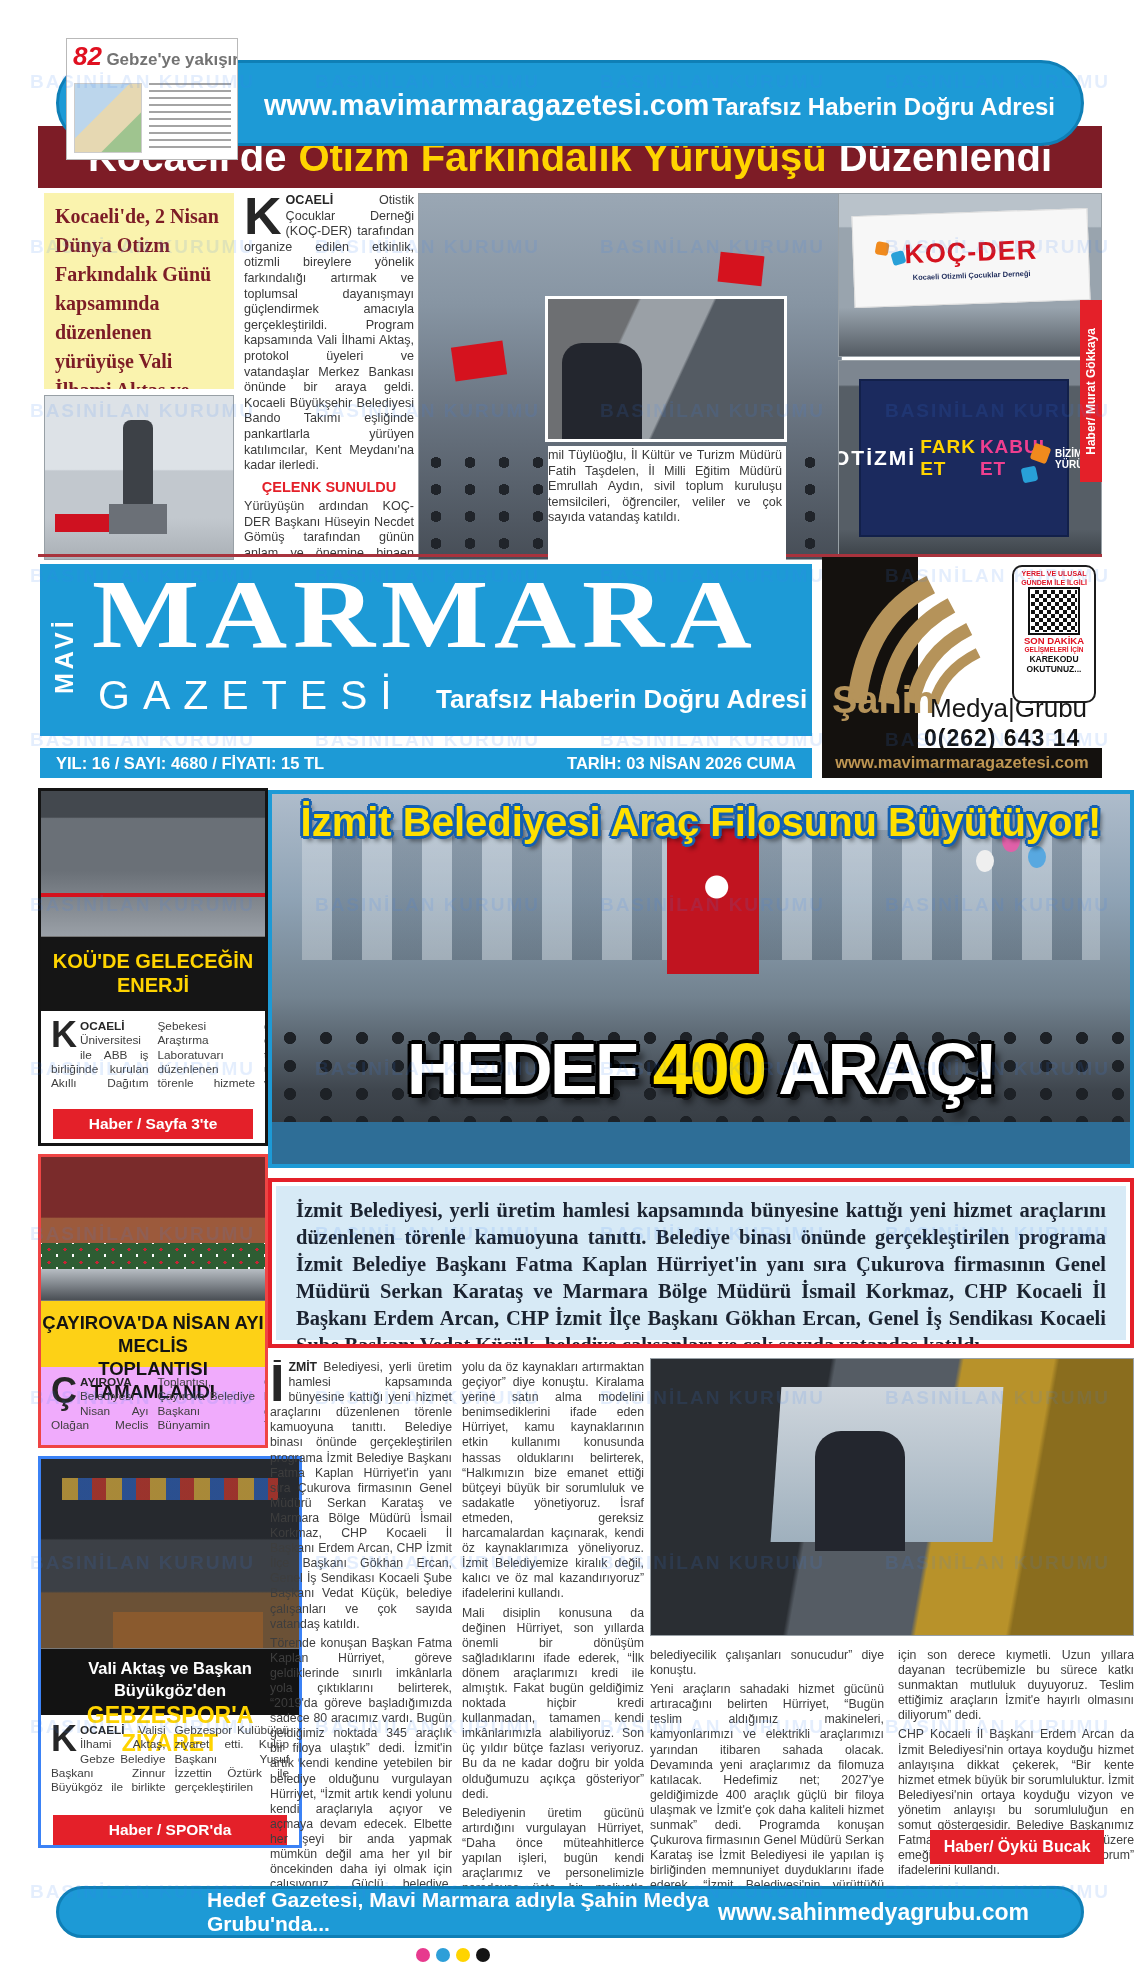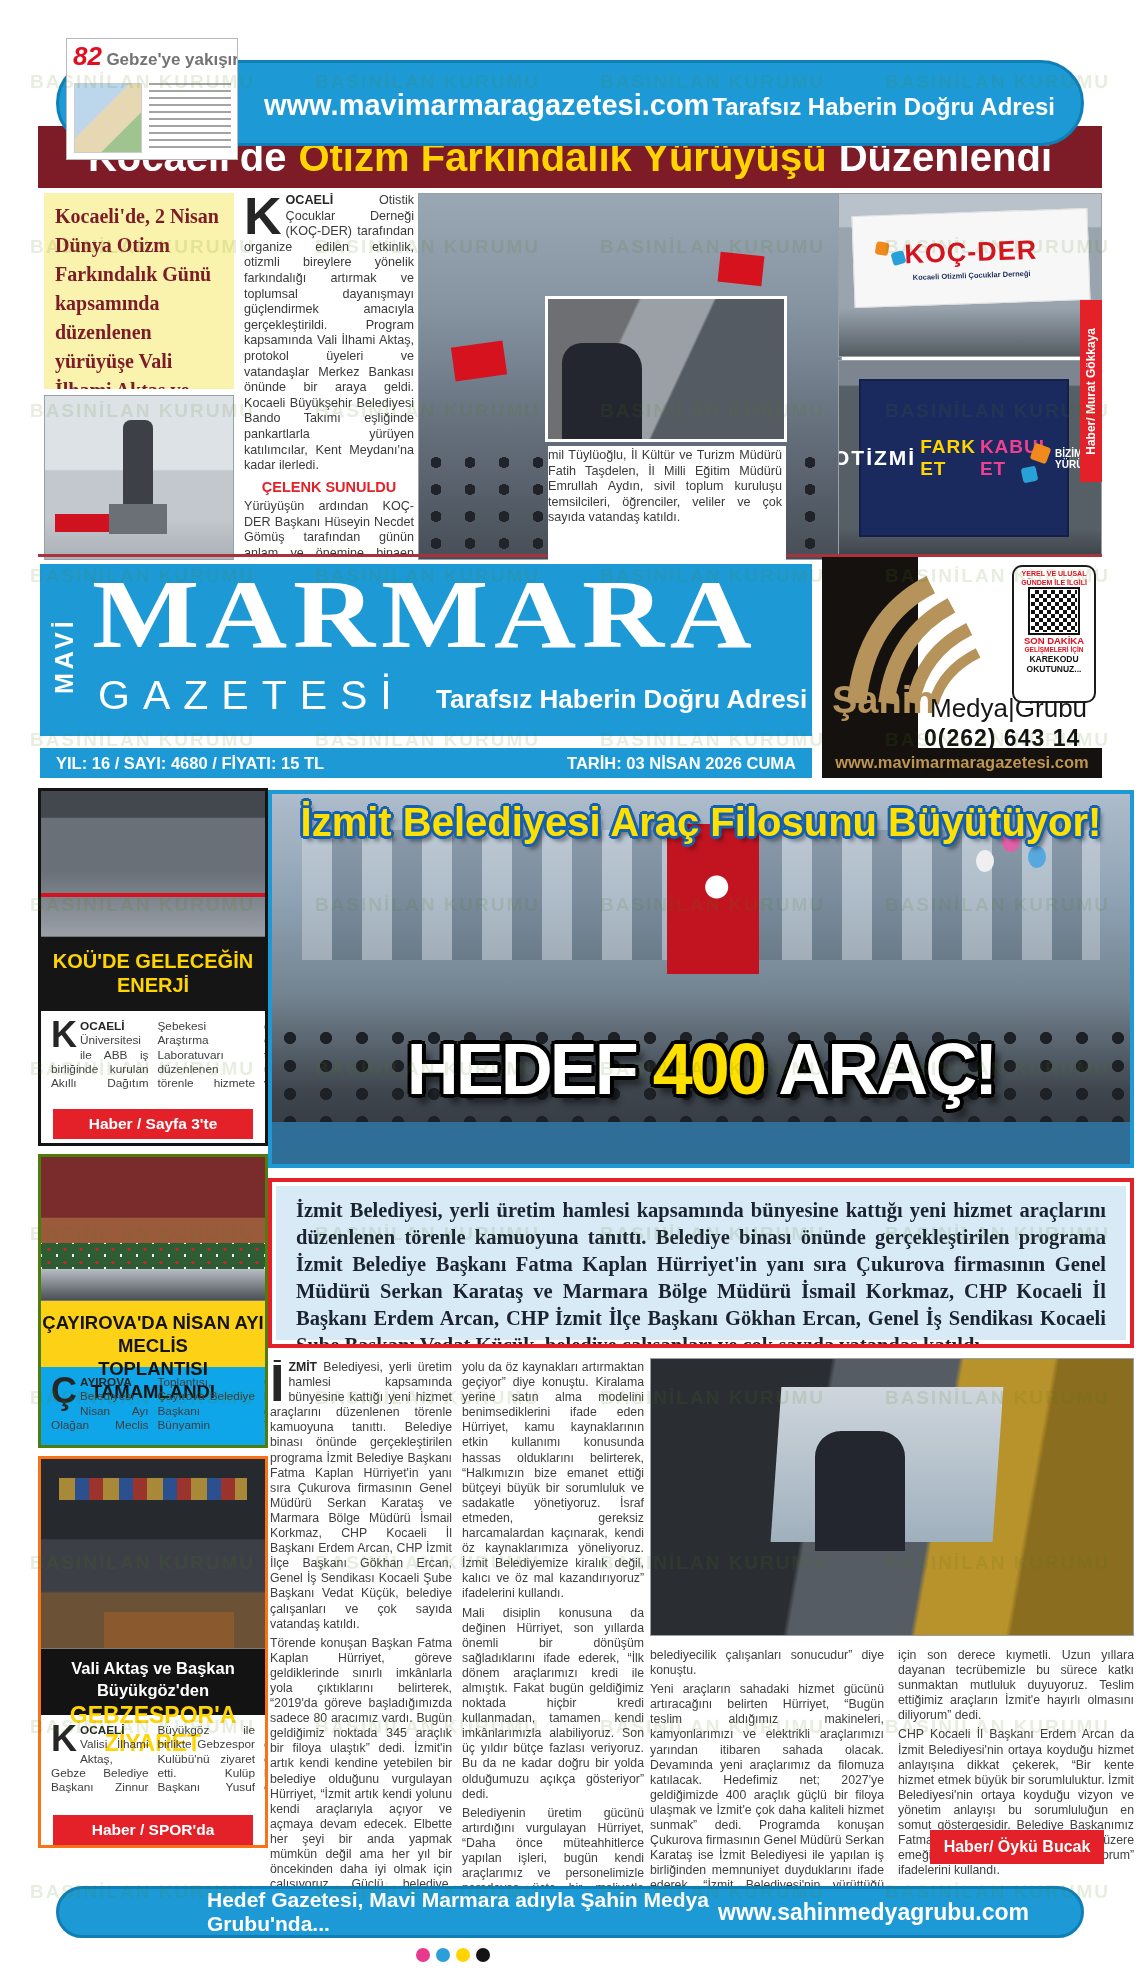--- a/index.html
+++ b/index.html
@@ -6,21 +6,21 @@
   html,body{background:#fff}
   body{width:1140px;height:1974px;position:relative;overflow:hidden;
        font-family:"Liberation Sans",sans-serif;color:#222}
   .abs{position:absolute}
   .ser{font-family:"Liberation Serif",serif}
 
   
   #wm-layer{position:absolute;inset:0;z-index:60;pointer-events:none;
     display:flex;flex-wrap:wrap;align-content:space-between;overflow:hidden}
   .wm{width:285px;height:164px;display:flex;align-items:center;justify-content:center;
-      font-size:19px;font-weight:bold;letter-spacing:2px;color:#4d7c0f;opacity:.13}
+      font-size:19px;font-weight:bold;letter-spacing:2px;color:#3b82f6;opacity:.13}
 
   
   #top-pill{left:56px;top:60px;width:1028px;height:86px;border-radius:43px;
     background:#1d9ad6;border:3px solid #0f7fb6;z-index:2}
   #top-url{position:absolute;left:205px;top:26px;font-size:29px;font-weight:bold;color:#fff}
   #top-slogan{position:absolute;right:26px;top:30px;font-size:24px;font-weight:bold;color:#fff}
   #thumb{left:66px;top:38px;width:172px;height:122px;background:#fff;border:1px solid #b9b9b9;z-index:3;overflow:hidden}
   #thumb-badge{position:absolute;left:6px;top:2px;white-space:nowrap}
   #thumb-num{font-size:26px;font-weight:bold;color:#e01020;font-style:italic}
   #thumb-txt{font-size:17px;font-weight:bold;color:#737373}
@@ -135,31 +135,31 @@
   .ribbon-line{position:absolute;left:0;top:70%;width:100%;height:4px;background:#d5121e}
   #kou-heading{width:100%;height:74px;background:#151515;color:#ffd400;text-align:center;
     font-weight:bold;font-size:20px;line-height:24px;padding-top:12px}
   .card-body{padding:8px 10px 4px;column-count:2;column-gap:9px;
     font-size:11.8px;line-height:14.3px;color:#3e3e3e;text-align:justify;overflow:hidden}
   #kou-card .card-body{height:94px}
   .dropcap-sm{float:left;font-weight:bold;color:#262626;font-size:36px;line-height:28px;margin:2px 3px 0 0}
   .red-btn{margin:4px 12px 6px;height:30px;background:#e42029;color:#fff;
     display:flex;align-items:center;justify-content:center;font-weight:bold;font-size:15.5px}
 
-  #cay-card{left:38px;top:1154px;width:230px;height:294px;border:3px solid #4d7c0f;background:#0ea5e9}
+  #cay-card{left:38px;top:1154px;width:230px;height:294px;border:3px solid #ef4444;background:#f0abfc}
   #cay-photo{position:relative;width:100%;height:144px;border-bottom:1px solid #777;
     background:linear-gradient(180deg,#7a2b2b 0 42%,#9c5a3c 43% 62%,#b9bfc5 63% 78%,#4a4f55)}
   #cay-flowers{position:absolute;left:0;top:60%;width:100%;height:26px;
     background:radial-gradient(circle 4px,#c82333 42%,transparent 43%) 0 0/16px 13px,
                radial-gradient(circle 3px,#fff 42%,transparent 43%) 8px 6px/16px 13px,#2e5d33}
   #cay-heading{width:100%;height:66px;background:#fdd116;color:#141414;text-align:center;
     font-weight:bold;font-size:18.5px;line-height:23px;padding-top:10px}
   #cay-card .card-body{height:76px}
 
-  #geb-card{left:38px;top:1456px;width:230px;height:392px;border:3px solid #f97316}
+  #geb-card{left:38px;top:1456px;width:264px;height:392px;border:3px solid #3b82f6}
   #geb-photo{position:relative;width:100%;height:190px;border-bottom:1px solid #777;
     background:linear-gradient(180deg,#26292e 0 42%,#3c4046 43% 70%,#6b5136 71%)}
   #geb-shelf{position:absolute;left:8%;top:10%;width:84%;height:22px;
     background:repeating-linear-gradient(90deg,#c9a13b 0 16px,#2c59a8 16px 30px,#b8362c 30px 44px);opacity:.8}
   #geb-table{position:absolute;left:28%;bottom:0;width:58%;height:36px;background:#8a5a2e}
   #geb-heading{width:100%;height:66px;background:#131313;text-align:center;padding-top:8px}
   #geb-h1{color:#fff;font-weight:bold;font-size:16.5px;line-height:22px}
   #geb-h2{color:#ffd400;font-weight:bold;font-size:23px;line-height:28px}
   #geb-card .card-body{height:96px}
 

